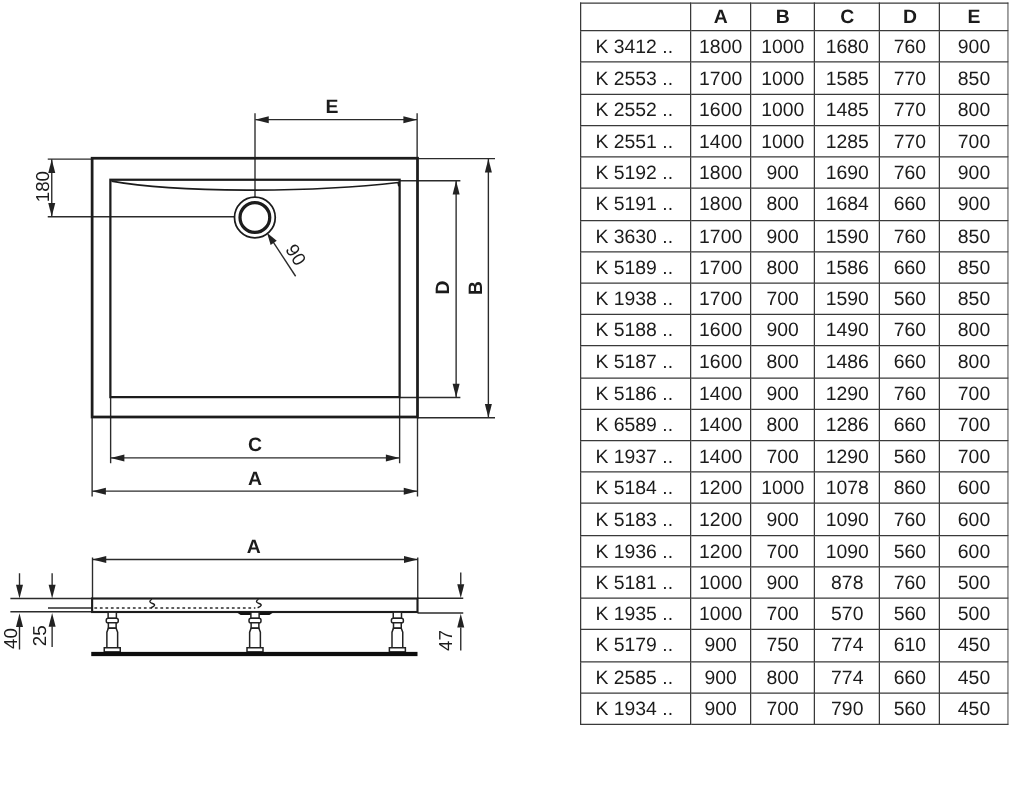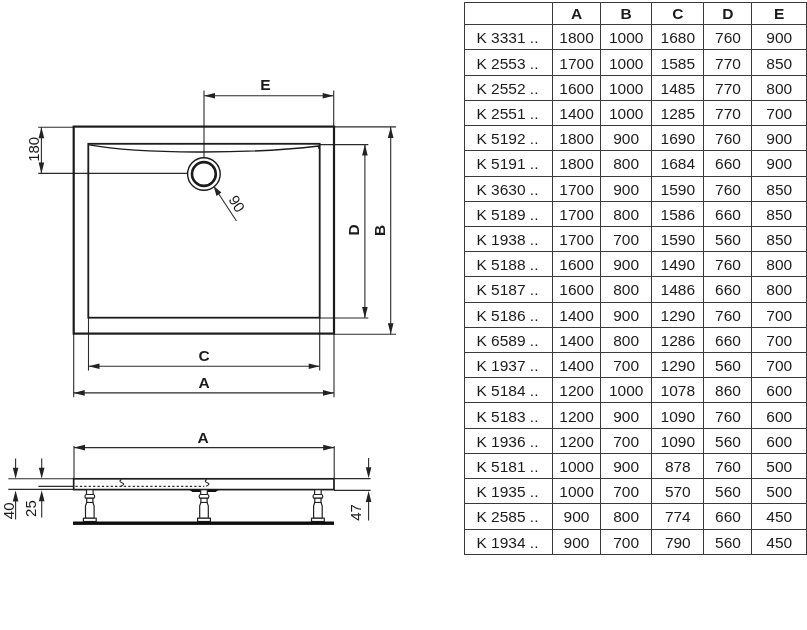--- a/index.html
+++ b/index.html
@@ -149,21 +149,21 @@
           <th></th>
           <th>A</th>
           <th>B</th>
           <th>C</th>
           <th>D</th>
           <th>E</th>
         </tr>
   </thead>
   <tbody>
     <tr>
-          <td class="n">K 3331 ..</td>
+          <td class="n">K 3412 ..</td>
           <td>1800</td>
           <td>1000</td>
           <td>1680</td>
           <td>760</td>
           <td>900</td>
         </tr>
     <tr>
           <td class="n">K 2553 ..</td>
           <td>1700</td>
           <td>1000</td>
@@ -301,20 +301,28 @@
         </tr>
     <tr>
           <td class="n">K 1935 ..</td>
           <td>1000</td>
           <td>700</td>
           <td>570</td>
           <td>560</td>
           <td>500</td>
         </tr>
     <tr>
+          <td class="n">K 5179 ..</td>
+          <td>900</td>
+          <td>750</td>
+          <td>774</td>
+          <td>610</td>
+          <td>450</td>
+        </tr>
+    <tr>
           <td class="n">K 2585 ..</td>
           <td>900</td>
           <td>800</td>
           <td>774</td>
           <td>660</td>
           <td>450</td>
         </tr>
     <tr>
           <td class="n">K 1934 ..</td>
           <td>900</td>

